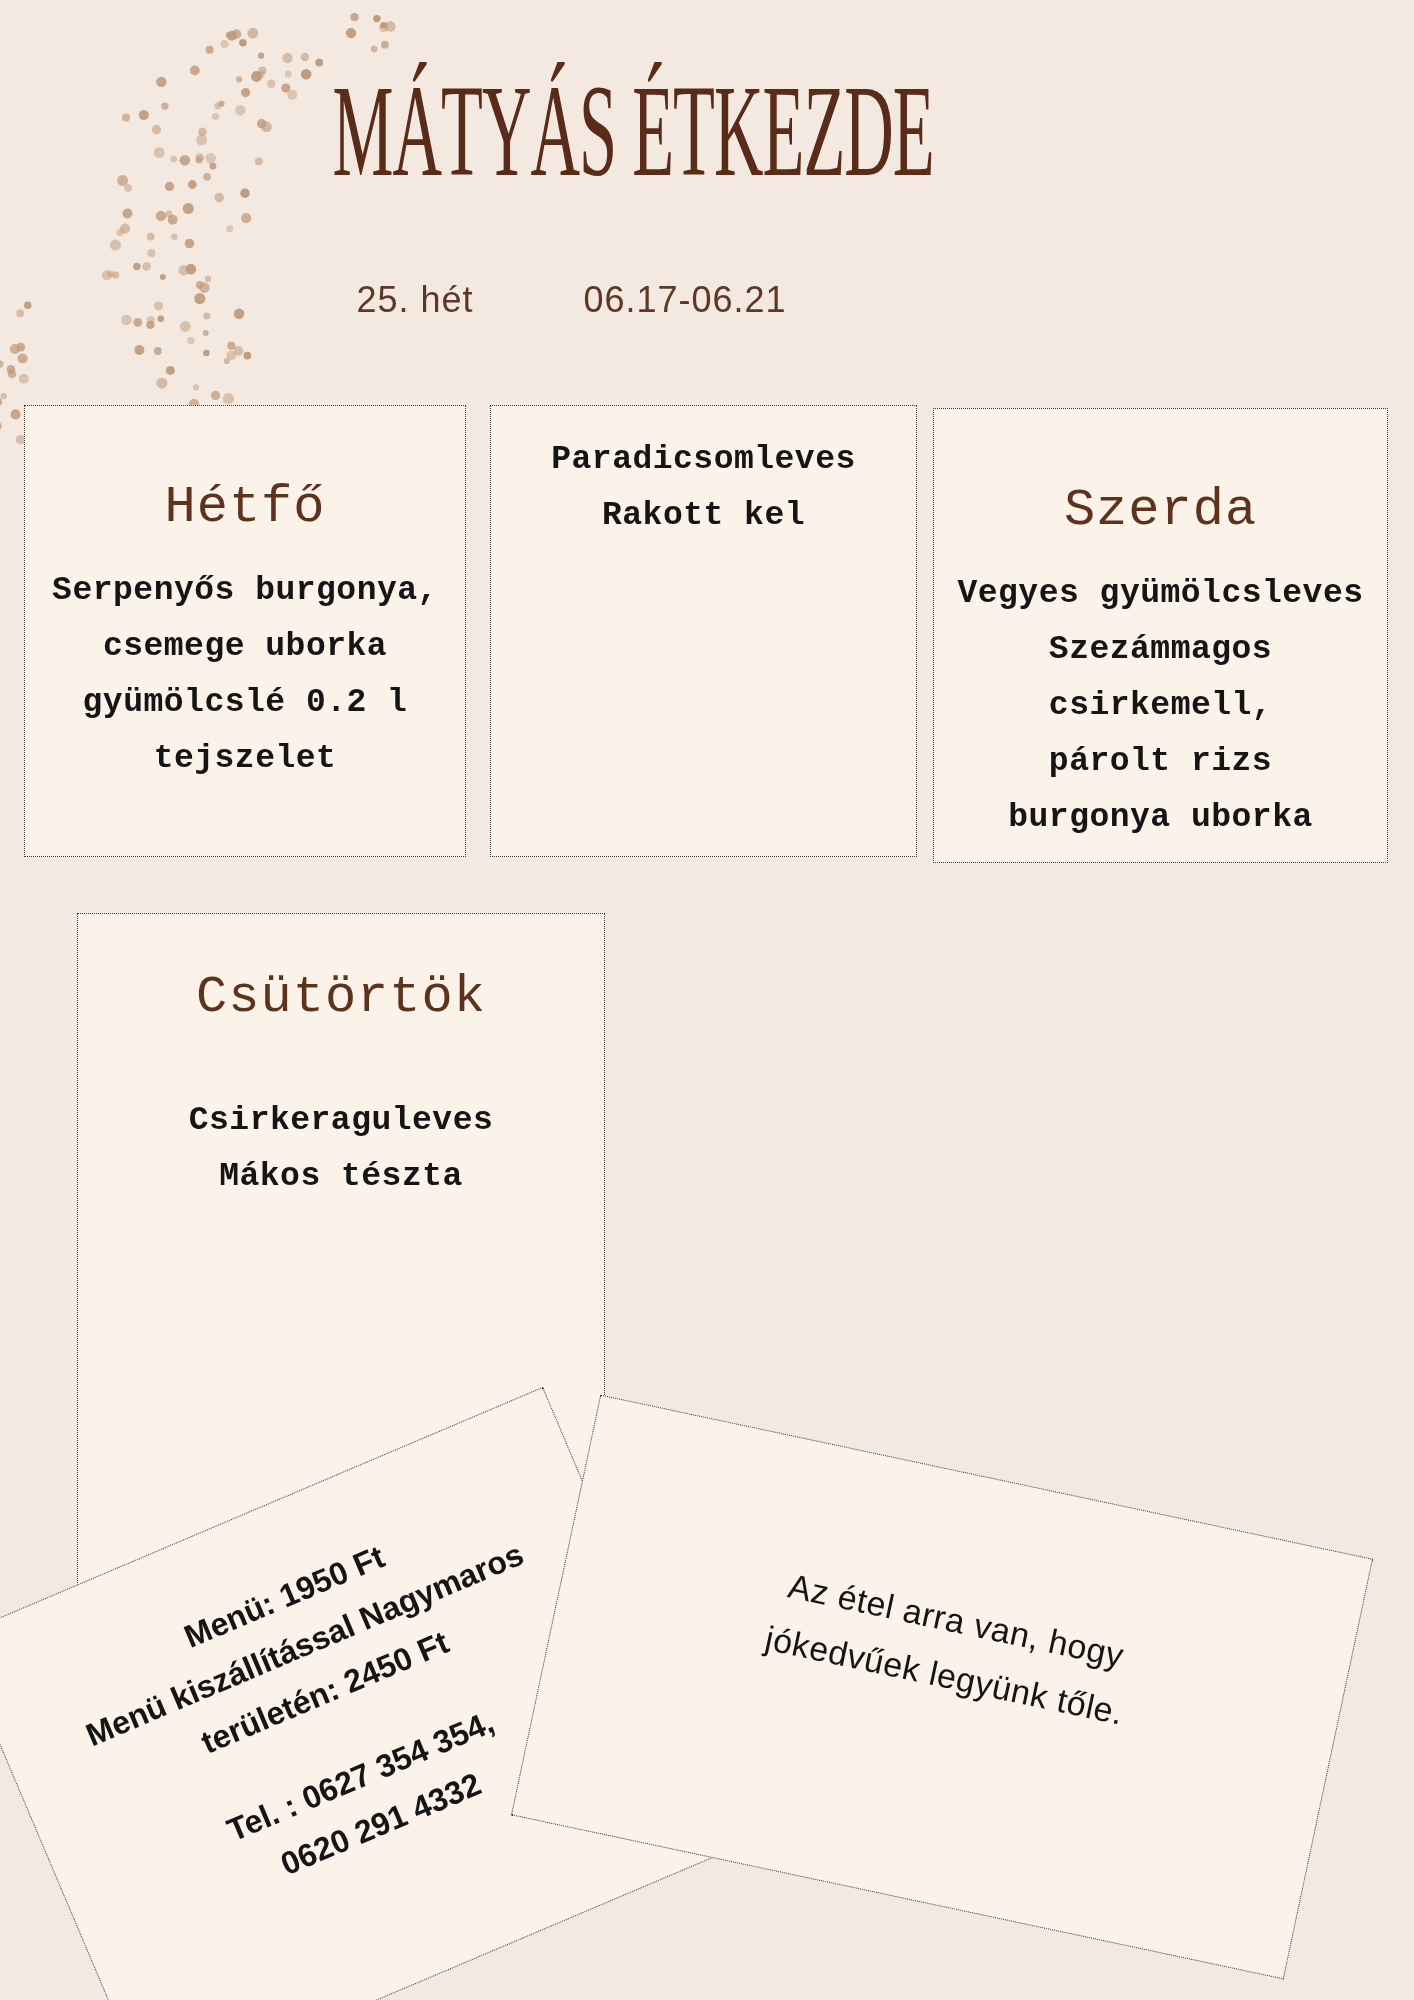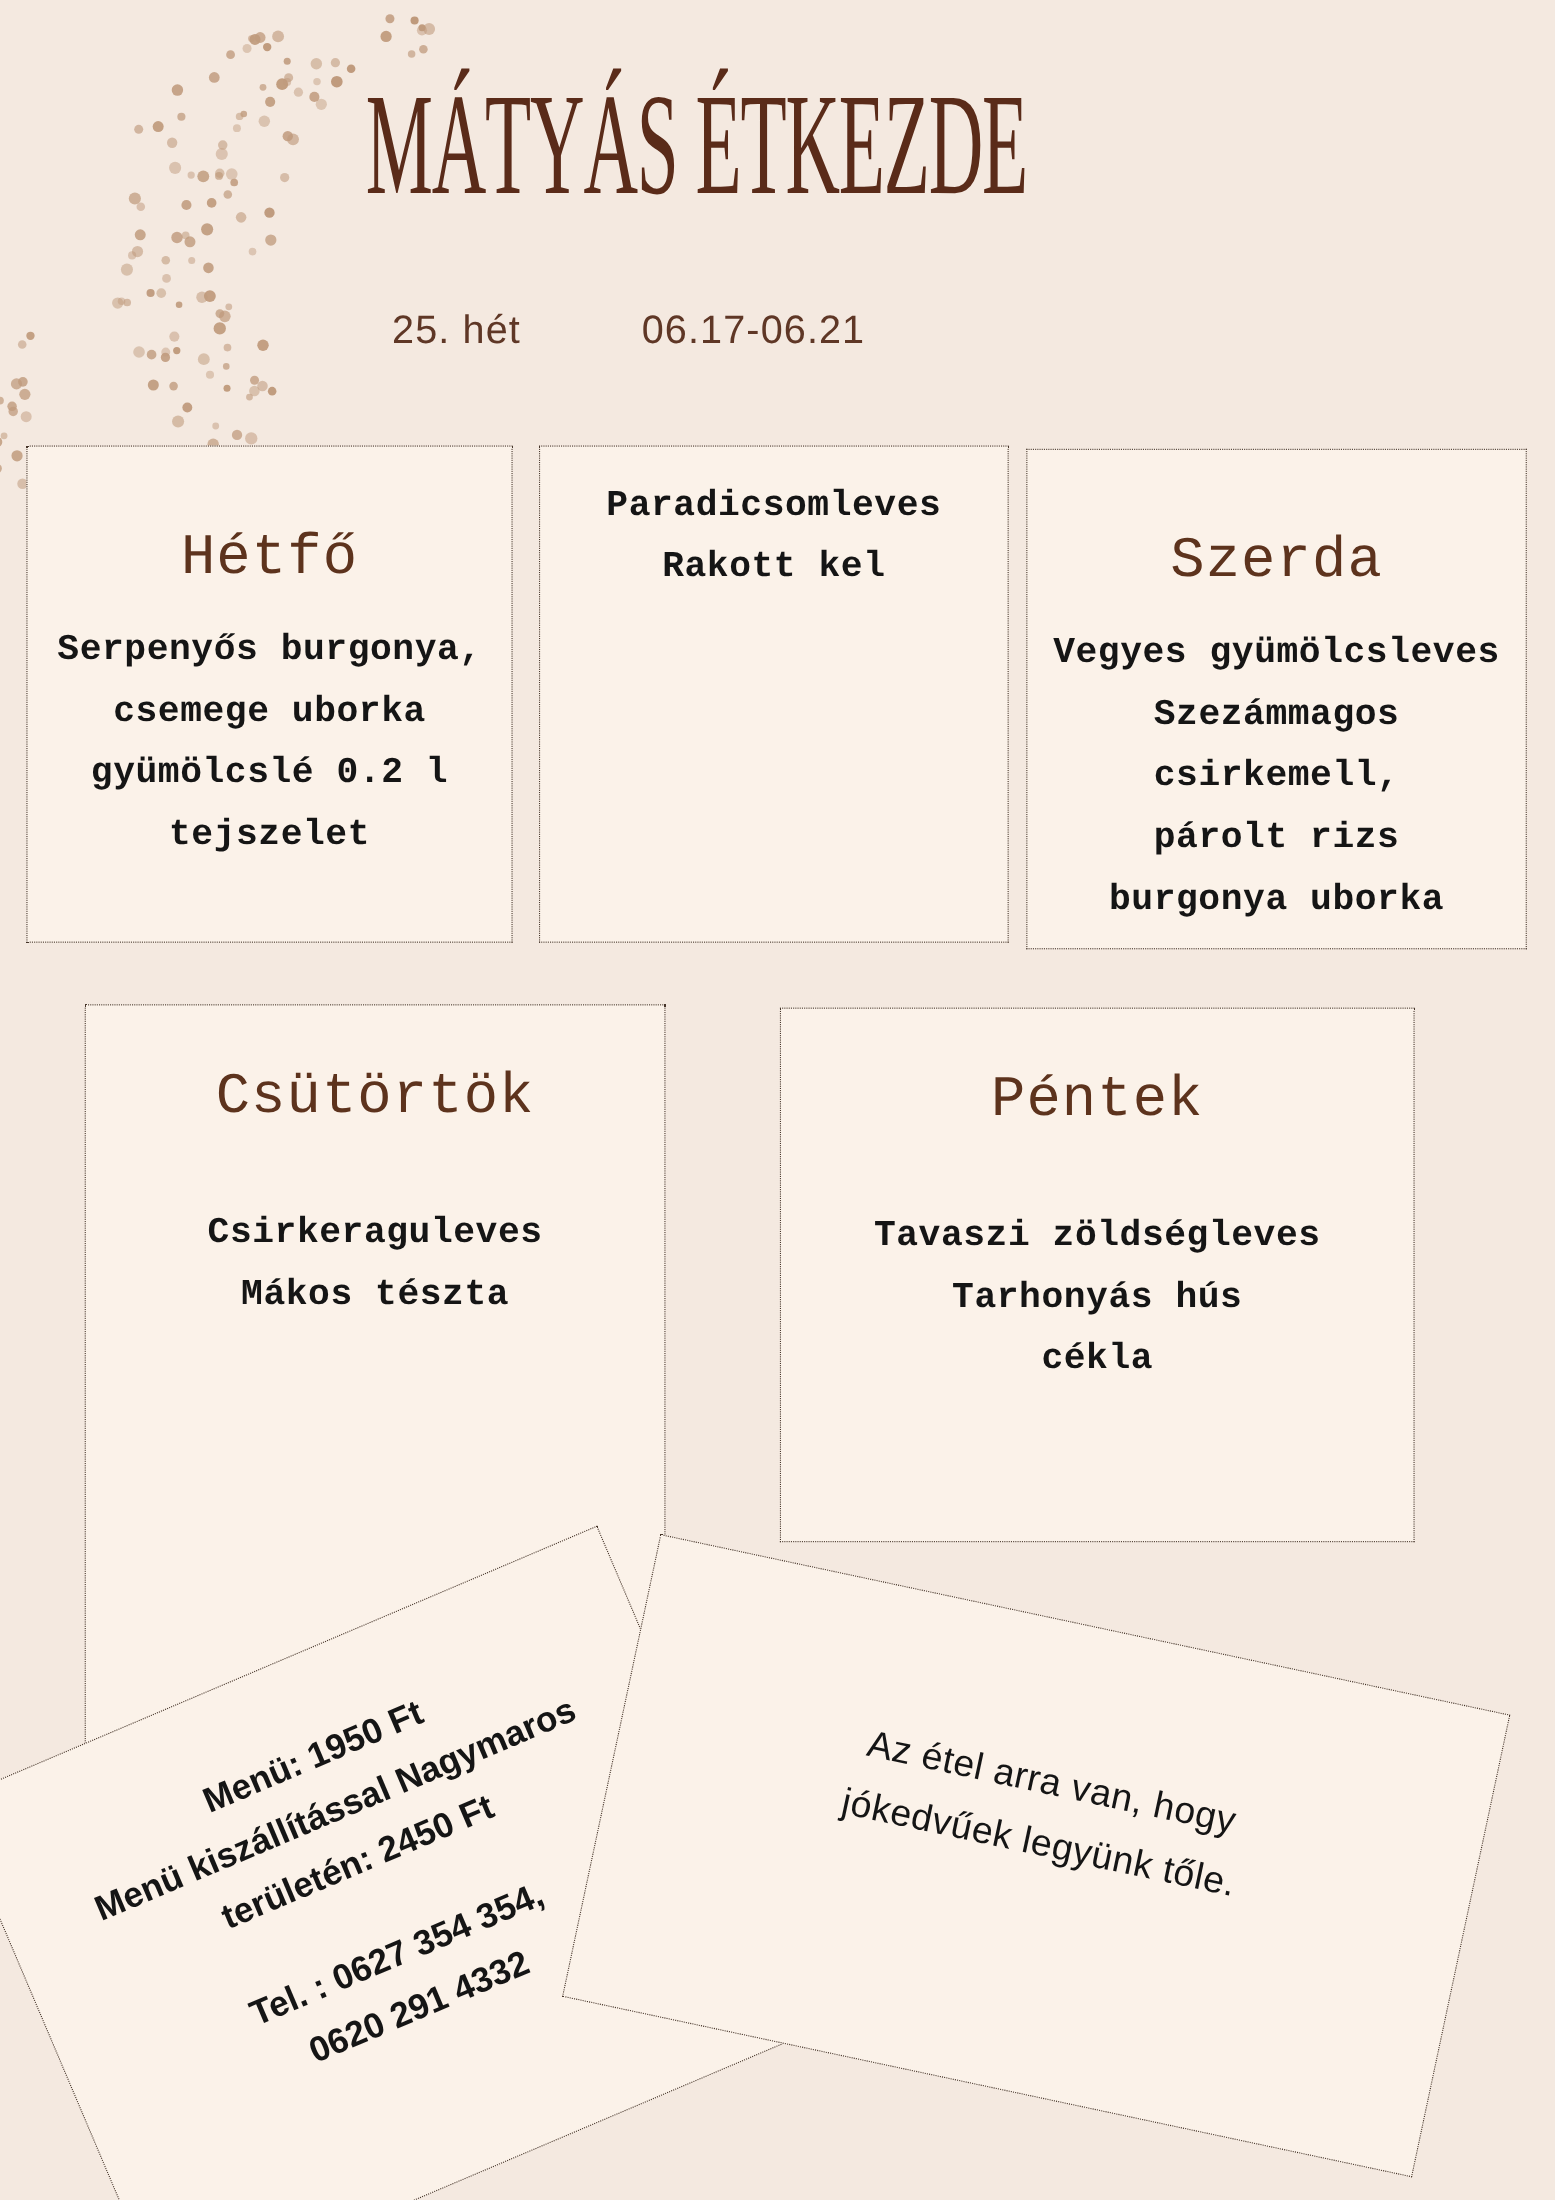--- a/index.html
+++ b/index.html
@@ -301,26 +301,20 @@
 párolt rizs
 burgonya uborka</p>
   </section>
 
   <section class="card row2 c4">
     <h2>Csütörtök</h2>
     <p class="menu">Csirkeraguleves
 Mákos tészta</p>
   </section>
 
-  <section class="card row2 c5">
-    <h2>Péntek</h2>
-    <p class="menu">Tavaszi zöldségleves
-Tarhonyás hús
-cékla</p>
-  </section>
 
   <section class="tilt pricing">
     <p class="prices">Menü: 1950 Ft
 Menü kiszállítással Nagymaros
 területén: 2450 Ft</p>
     <p class="phone">Tel. : 0627 354 354,
 0620 291 4332</p>
   </section>
 
   <section class="tilt quote-card">

